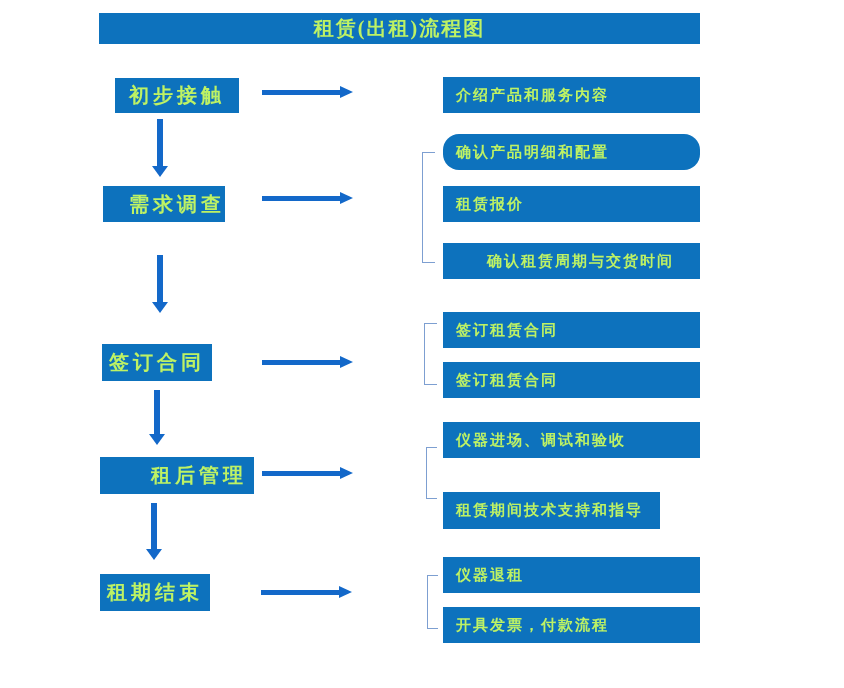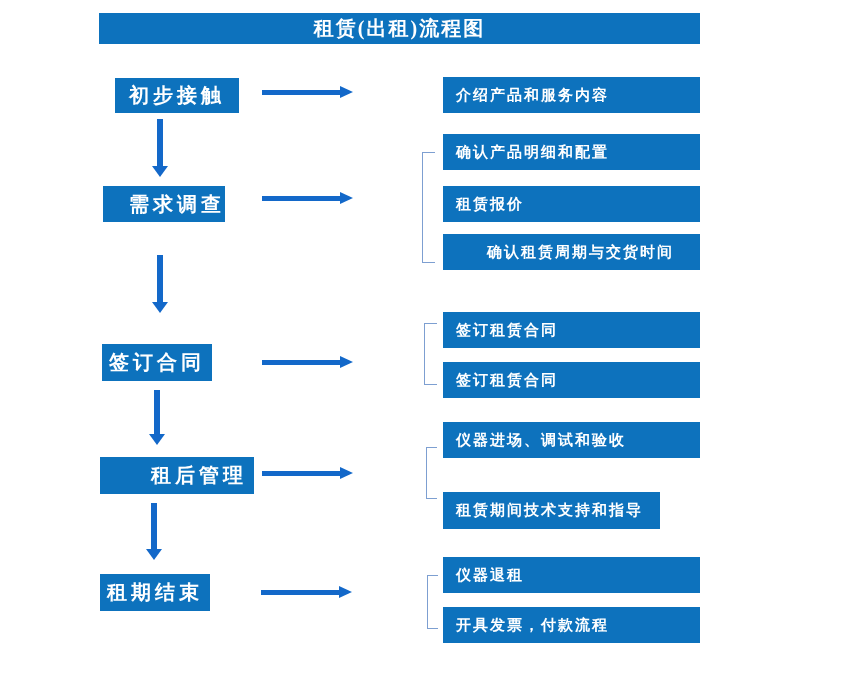--- a/index.html
+++ b/index.html
@@ -5,21 +5,21 @@
   :root{
     --blue:#0d72bd;
     --arrow:#1368c9;
     --bracket:#7d9fd1;
     --bg:#ffffff;
   }
   html,body{margin:0;padding:0;background:var(--bg);}
   body{font-family:"Liberation Serif","DejaVu Serif",serif;}
   #canvas{position:relative;width:844px;height:688px;background:var(--bg);overflow:hidden;}
 
-  .box{position:absolute;background:var(--blue);color:#ffffff;font-weight:bold;}
+  .box{position:absolute;background:var(--blue);color:#bef264;font-weight:bold;}
   .titlebar{text-align:center;font-size:20px;letter-spacing:2px;}
   .lbox{text-align:center;font-size:20px;letter-spacing:4px;}
   .rbox{font-size:15px;letter-spacing:2px;padding-left:13px;box-sizing:border-box;white-space:nowrap;}
 
   .harrow{position:absolute;width:91px;height:12px;}
   .h-shaft{position:absolute;left:0;right:11px;top:4px;height:5px;background:var(--arrow);}
   .h-head{position:absolute;right:0;top:0;width:0;height:0;
           border-top:6px solid transparent;border-bottom:6px solid transparent;
           border-left:13px solid var(--arrow);}
 
@@ -82,23 +82,23 @@
     <div class="h-head"></div>
   </div>
 
   <div class="bracket" style="left:422px;top:152px;width:12px;height:109px;"></div>
   <div class="bracket" style="left:424px;top:323px;width:12px;height:60px;"></div>
   <div class="bracket" style="left:426px;top:447px;width:10px;height:50px;"></div>
   <div class="bracket" style="left:427px;top:575px;width:10px;height:52px;"></div>
 
   <div class="box rbox" style="left:443px;top:77px;width:257px;height:36px;line-height:36px;">介绍产品和服务内容</div>
 
-  <div class="box rbox" style="left:443px;top:134px;width:257px;height:36px;line-height:36px;">确认产品明细和配置</div>
+  <div class="box rbox" style="left:443px;top:134px;width:257px;height:36px;line-height:36px;border-radius:16px;">确认产品明细和配置</div>
   <div class="box rbox" style="left:443px;top:186px;width:257px;height:36px;line-height:36px;">租赁报价</div>
-  <div class="box rbox" style="left:443px;top:234px;width:257px;height:36px;line-height:36px;padding-left:44px;">确认租赁周期与交货时间</div>
+  <div class="box rbox" style="left:443px;top:243px;width:257px;height:36px;line-height:36px;padding-left:44px;">确认租赁周期与交货时间</div>
 
   <div class="box rbox" style="left:443px;top:312px;width:257px;height:36px;line-height:36px;">签订租赁合同</div>
   <div class="box rbox" style="left:443px;top:362px;width:257px;height:36px;line-height:36px;">签订租赁合同</div>
 
   <div class="box rbox" style="left:443px;top:422px;width:257px;height:36px;line-height:36px;">仪器进场、调试和验收</div>
   <div class="box rbox" style="left:443px;top:492px;width:217px;height:37px;line-height:37px;">租赁期间技术支持和指导</div>
 
   <div class="box rbox" style="left:443px;top:557px;width:257px;height:36px;line-height:36px;">仪器退租</div>
   <div class="box rbox" style="left:443px;top:607px;width:257px;height:36px;line-height:36px;">开具发票，付款流程</div>
 

